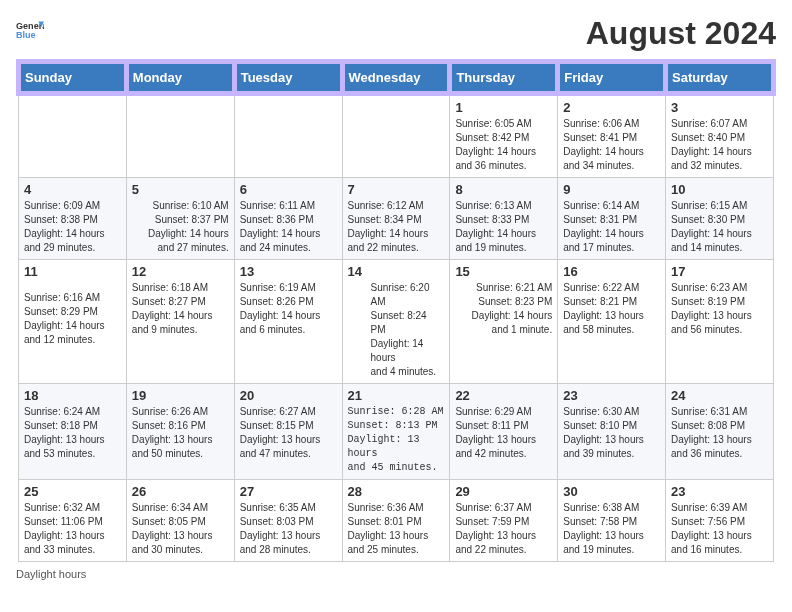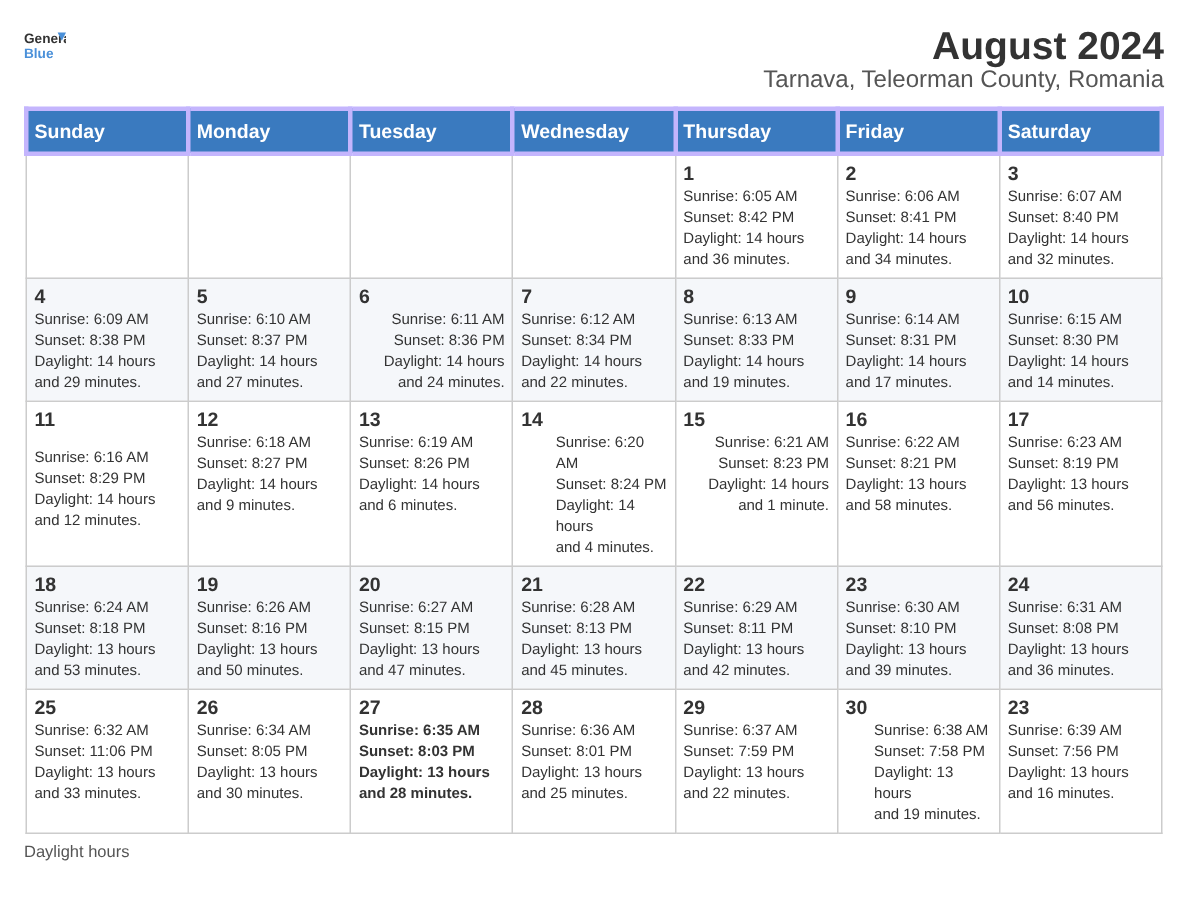--- a/index.html
+++ b/index.html
@@ -22,42 +22,42 @@
       gap: 4px;
     }
     .logo-icon {
       width: 28px;
       height: 28px;
     }
     .title-area {
       text-align: right;
     }
     .main-title {
-      font-size: 26px;
+      font-size: 32px;
       font-weight: bold;
       color: #333;
       line-height: 1.1;
     }
     .subtitle {
       font-size: 16px;
       color: #555;
     }
     .calendar {
       width: 100%;
       border-collapse: collapse;
       border: 1px solid #ccc;
     }
     .calendar th {
       background: #3a7abf;
       color: #fff;
       font-size: 13px;
       font-weight: bold;
       padding: 6px 4px;
       text-align: left;
-      border: 3px solid #c4b5fd;
+      border: 5px solid #c4b5fd;
     }
     .calendar td {
       vertical-align: top;
       border: 1px solid #ccc;
       padding: 4px 5px;
       font-size: 10px;
       color: #333;
       width: calc(100% / 7);
       min-height: 80px;
       background: #fff;
@@ -92,21 +92,20 @@
 <div class="header-area">
   <div class="logo">
     <svg class="logo-icon" viewBox="0 0 40 40" xmlns="http://www.w3.org/2000/svg">
       <text x="0" y="18" font-size="13" font-weight="bold" fill="#333" font-family="Arial">General</text>
       <text x="0" y="32" font-size="13" font-weight="bold" fill="#4a90d9" font-family="Arial">Blue</text>
       <polygon points="32,8 40,8 36,16" fill="#4a90d9"></polygon>
     </svg>
   </div>
   <div class="title-area">
     <div class="main-title">August 2024</div>
-    <div class="subtitle">Tarnava, Teleorman County, Romania</div>
   </div>
 </div>
 
 <table class="calendar">
   <thead>
     <tr>
     <th>Sunday</th>
         <th>Monday</th>
         <th>Tuesday</th>
         <th>Wednesday</th>
@@ -146,28 +145,28 @@
       <tr>
         <td>
           <span class="day-number">4</span>
           <div class="day-info" style="white-space: pre-line;">Sunrise: 6:09 AM
 Sunset: 8:38 PM
 Daylight: 14 hours
 and 29 minutes.</div>
         </td>
         <td>
           <span class="day-number">5</span>
-          <div class="day-info" style="white-space: pre-line;">Sunrise: 6:10 AM
+          <div class="day-info" style="white-space: pre-line; text-align: right;">Sunrise: 6:10 AM
 Sunset: 8:37 PM
 Daylight: 14 hours
 and 27 minutes.</div>
         </td>
         <td>
           <span class="day-number">6</span>
-          <div class="day-info" style="white-space: pre-line; text-align: right;">Sunrise: 6:11 AM
+          <div class="day-info" style="white-space: pre-line;">Sunrise: 6:11 AM
 Sunset: 8:36 PM
 Daylight: 14 hours
 and 24 minutes.</div>
         </td>
         <td>
           <span class="day-number">7</span>
           <div class="day-info" style="white-space: pre-line;">Sunrise: 6:12 AM
 Sunset: 8:34 PM
 Daylight: 14 hours
 and 22 minutes.</div>
@@ -262,21 +261,21 @@
         </td>
         <td>
           <span class="day-number">20</span>
           <div class="day-info" style="white-space: pre-line;">Sunrise: 6:27 AM
 Sunset: 8:15 PM
 Daylight: 13 hours
 and 47 minutes.</div>
         </td>
         <td>
           <span class="day-number">21</span>
-          <div class="day-info" style="white-space: pre-line;">Sunrise: 6:28 AM
+          <div class="day-info" style="white-space: pre-line; font-family: Liberation Mono, monospace;">Sunrise: 6:28 AM
 Sunset: 8:13 PM
 Daylight: 13 hours
 and 45 minutes.</div>
         </td>
         <td>
           <span class="day-number">22</span>
           <div class="day-info" style="white-space: pre-line;">Sunrise: 6:29 AM
 Sunset: 8:11 PM
 Daylight: 13 hours
 and 42 minutes.</div>
@@ -306,42 +305,42 @@
         </td>
         <td>
           <span class="day-number">26</span>
           <div class="day-info" style="white-space: pre-line;">Sunrise: 6:34 AM
 Sunset: 8:05 PM
 Daylight: 13 hours
 and 30 minutes.</div>
         </td>
         <td>
           <span class="day-number">27</span>
-          <div class="day-info" style="white-space: pre-line; font-weight: bold;">Sunrise: 6:35 AM
+          <div class="day-info" style="white-space: pre-line;">Sunrise: 6:35 AM
 Sunset: 8:03 PM
 Daylight: 13 hours
 and 28 minutes.</div>
         </td>
         <td>
           <span class="day-number">28</span>
           <div class="day-info" style="white-space: pre-line;">Sunrise: 6:36 AM
 Sunset: 8:01 PM
 Daylight: 13 hours
 and 25 minutes.</div>
         </td>
         <td>
           <span class="day-number">29</span>
           <div class="day-info" style="white-space: pre-line;">Sunrise: 6:37 AM
 Sunset: 7:59 PM
 Daylight: 13 hours
 and 22 minutes.</div>
         </td>
         <td>
           <span class="day-number">30</span>
-          <div class="day-info" style="white-space: pre-line; margin-left: 19px;">Sunrise: 6:38 AM
+          <div class="day-info" style="white-space: pre-line;">Sunrise: 6:38 AM
 Sunset: 7:58 PM
 Daylight: 13 hours
 and 19 minutes.</div>
         </td>
         <td>
           <span class="day-number">23</span>
           <div class="day-info" style="white-space: pre-line;">Sunrise: 6:39 AM
 Sunset: 7:56 PM
 Daylight: 13 hours
 and 16 minutes.</div>

